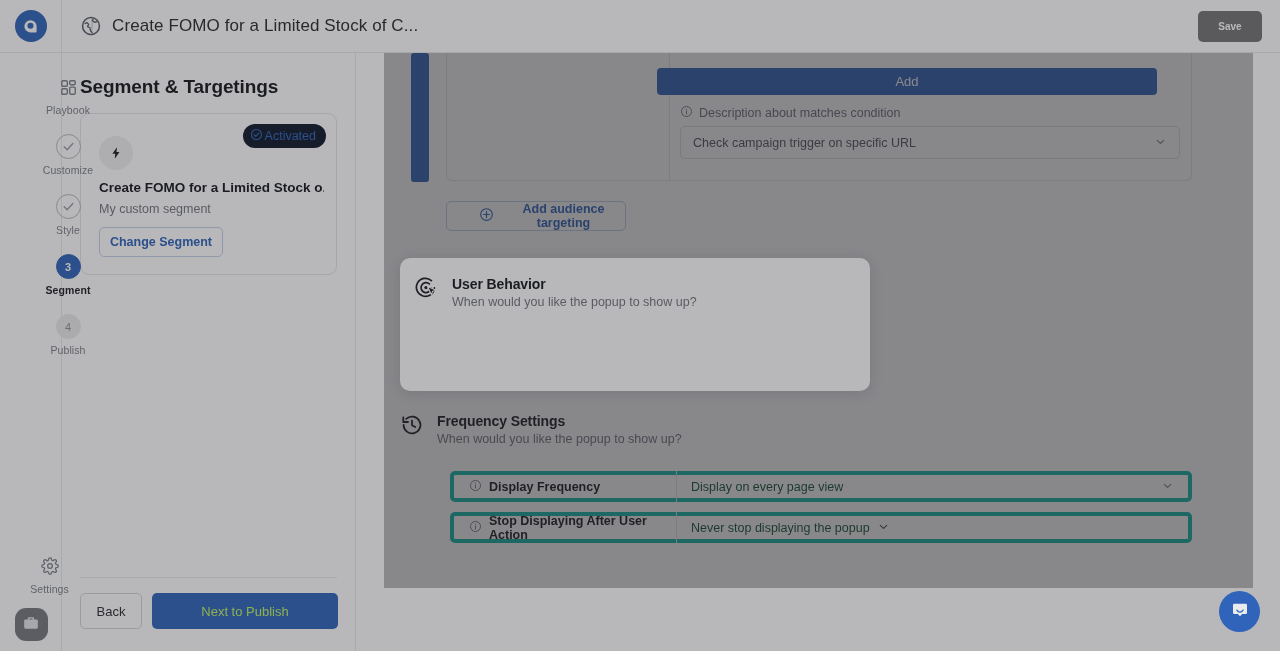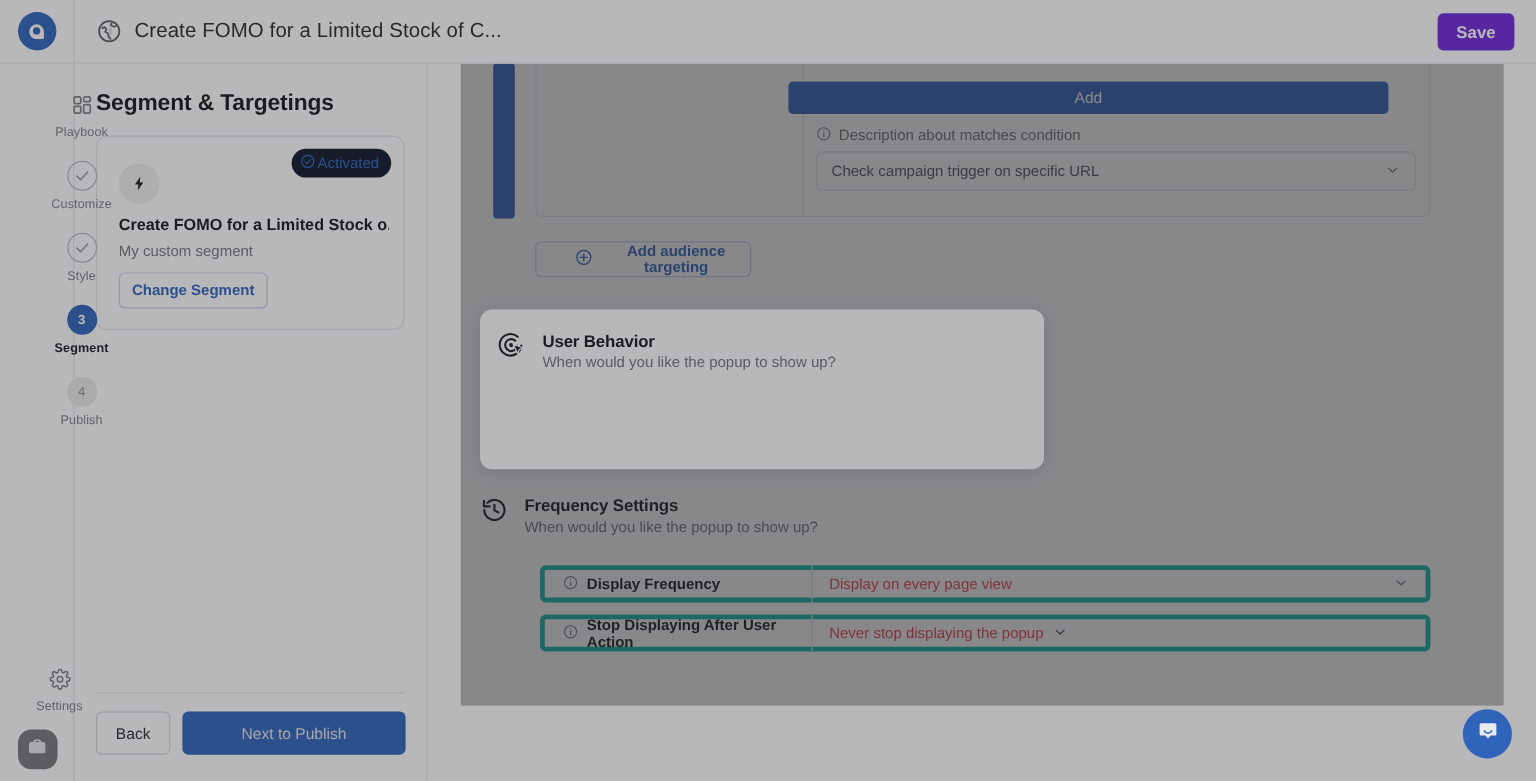--- a/index.html
+++ b/index.html
@@ -41,23 +41,23 @@
     margin-left: 18px;
   }
   .globe-ico { width: 22px; height: 22px; display:block; }
   .topbar-title {
     font-size: 17px; color: #2b2b2b; letter-spacing: 0.1px;
     white-space: nowrap;
   }
   .save-btn {
     position: absolute; right: 18px; top: 11px;
     width: 64px; height: 31px;
-    background: #6d28d9; color: #fff;
+    background: #737373; color: #fff;
     border: none; border-radius: 5px;
-    font-size: 14px; font-weight: bold;
+    font-size: 10px; font-weight: bold;
     font-family: "Liberation Sans", sans-serif;
     cursor: pointer;
     display:flex;align-items:center;justify-content:center;margin-left:29px;
   }
 
   
   .rail {
     position: absolute; left: 0; top: 53px;
     width: 62px; height: 598px;
     background: #ffffff;
@@ -164,21 +164,21 @@
   .back-btn {
     width: 62px; height: 36px;
     border: 1px solid #d4d6da; border-radius: 5px;
     background: #fff; color: #2b2d31;
     font-size: 13px; font-family: "Liberation Sans", sans-serif;
     cursor: pointer;
   }
   .next-btn {
     width: 186px; height: 36px;
     border: none; border-radius: 5px;
-    background: #2f64ba; color: #e5e5e5;
+    background: #2f64ba; color: #bef264;
     font-size: 13px; font-family: "Liberation Sans", sans-serif;
     cursor: pointer;
     margin-top: 12px;
   }
 
   
   .content-panel {
     position: absolute; left: 384px; top: 53px;
     width: 869px; height: 535px;
     background: #ffffff;
@@ -280,21 +280,21 @@
   .freq-label {
     width: 223px; height: 31px;
     display: flex; align-items: center; gap: 7px;
     padding-left: 15px;
     border-right: 1px solid #e4e5e9;
     font-size: 12.5px; font-weight: bold; color: #15171a;
   }
   .freq-value {
     flex: 1; display: flex; align-items: center;
     padding: 0 14px;
-    font-size: 12.5px; color: #ef4444;
+    font-size: 12.5px; color: #14532d;
     cursor: pointer; height: 31px;
   }
   .freq-value.right-chev .chev { margin-left: auto; }
   .freq-value.inline-chev .chev { margin-left: 7px; }
 
   
   .dim {
     position: absolute; inset: 0;
     background: rgba(38,40,46,0.33);
     z-index: 30;

